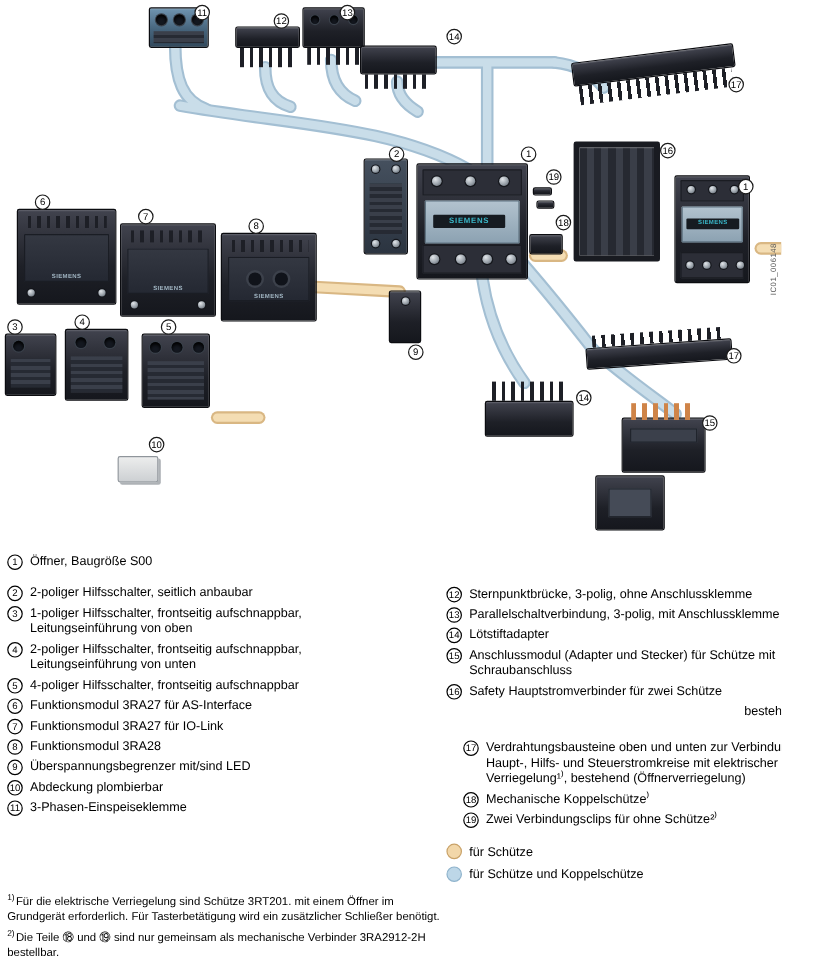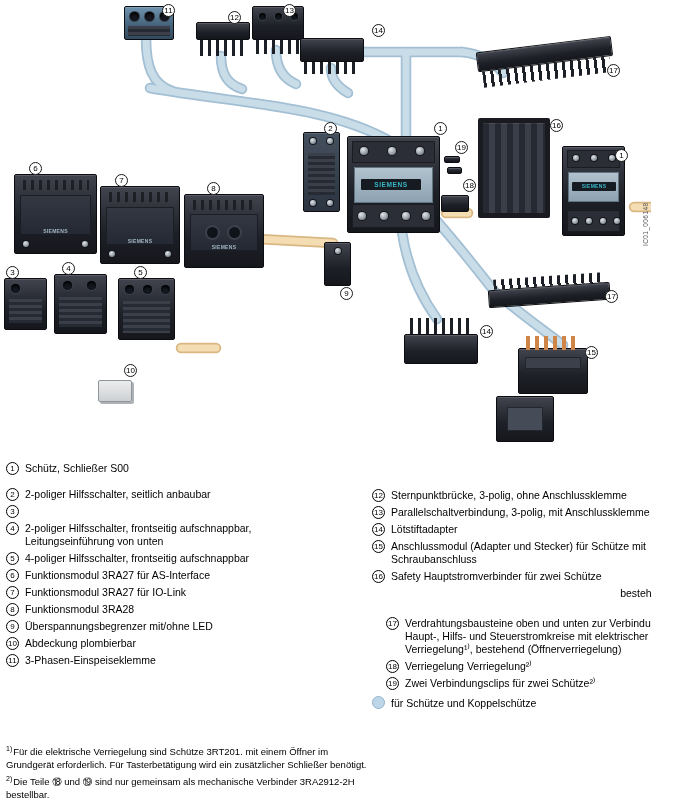--- a/index.html
+++ b/index.html
@@ -284,28 +284,29 @@
       <div class="callout" style="left: 134px; top: 266px;">5</div>
       <div class="callout" style="left: 124px; top: 364px;">10</div>
       <div class="callout" style="left: 480px; top: 325px;">14</div>
       <div class="callout" style="left: 605px; top: 290px;">17</div>
       <div class="callout" style="left: 585px; top: 346px;">15</div>
     </div>
 
   <div class="legend-left">
     <div class="li gap-lg">
         <span class="cnum">1</span>
-        <span class="txt">Schütz, Schließer S00</span>
+        <span class="txt">Öffner, Baugröße S00</span>
       </div>
     <div class="li">
         <span class="cnum">2</span>
         <span class="txt">2-poliger Hilfsschalter, seitlich anbaubar</span>
       </div>
     <div class="li">
         <span class="cnum">3</span>
+        <span class="txt">1-poliger Hilfsschalter, frontseitig aufschnappbar, Leitungseinführung von oben</span>
       </div>
     <div class="li">
         <span class="cnum">4</span>
         <span class="txt">2-poliger Hilfsschalter, frontseitig aufschnappbar, Leitungseinführung von unten</span>
       </div>
     <div class="li">
         <span class="cnum">5</span>
         <span class="txt">4-poliger Hilfsschalter, frontseitig aufschnappbar</span>
       </div>
     <div class="li">
@@ -315,21 +316,21 @@
     <div class="li">
         <span class="cnum">7</span>
         <span class="txt">Funktionsmodul 3RA27 für IO-Link</span>
       </div>
     <div class="li">
         <span class="cnum">8</span>
         <span class="txt">Funktionsmodul 3RA28</span>
       </div>
     <div class="li">
         <span class="cnum">9</span>
-        <span class="txt">Überspannungsbegrenzer mit/ohne LED</span>
+        <span class="txt">Überspannungsbegrenzer mit/sind LED</span>
       </div>
     <div class="li">
         <span class="cnum">10</span>
         <span class="txt">Abdeckung plombierbar</span>
       </div>
     <div class="li">
         <span class="cnum">11</span>
         <span class="txt">3-Phasen-Einspeiseklemme</span>
       </div>
   </div>
@@ -357,27 +358,31 @@
       </div>
 
     <div class="bausatz-sub">bestehend aus:</div>
 
     <div class="li indent">
         <span class="cnum">17</span>
         <span class="txt">Verdrahtungsbausteine oben und unten zur Verbindung der Haupt-, Hilfs- und Steuerstromkreise mit elektrischer Verriegelung¹⁾, bestehend (Öffnerverriegelung)</span>
       </div>
     <div class="li indent">
         <span class="cnum">18</span>
-        <span class="txt">Verriegelung Verriegelung²⁾</span>
+        <span class="txt">Mechanische Koppelschütze⁾</span>
       </div>
     <div class="li indent">
         <span class="cnum">19</span>
-        <span class="txt">Zwei Verbindungsclips für zwei Schütze²⁾</span>
-      </div>
-
+        <span class="txt">Zwei Verbindungsclips für ohne Schütze²⁾</span>
+      </div>
+
+    <div class="clr-row first">
+      <span class="clr-dot" style="background: rgb(242, 215, 169); border-color: rgb(201, 162, 104);"></span>
+      <span>für Schütze</span>
+    </div>
     <div class="clr-row">
       <span class="clr-dot" style="background: rgb(189, 215, 232); border-color: rgb(143, 179, 204);"></span>
       <span>für Schütze und Koppelschütze</span>
     </div>
   </div>
 
   <div class="footnotes">
     <div class="fn"><sup>1)</sup><span>Für die elektrische Verriegelung sind Schütze 3RT201. mit einem Öffner im Grundgerät erforderlich. Für Tasterbetätigung wird ein zusätzlicher Schließer benötigt.</span></div>
     <div class="fn"><sup>2)</sup><span>Die Teile ⑱ und ⑲ sind nur gemeinsam als mechanische Verbinder 3RA2912-2H bestellbar.</span></div>
   </div>

